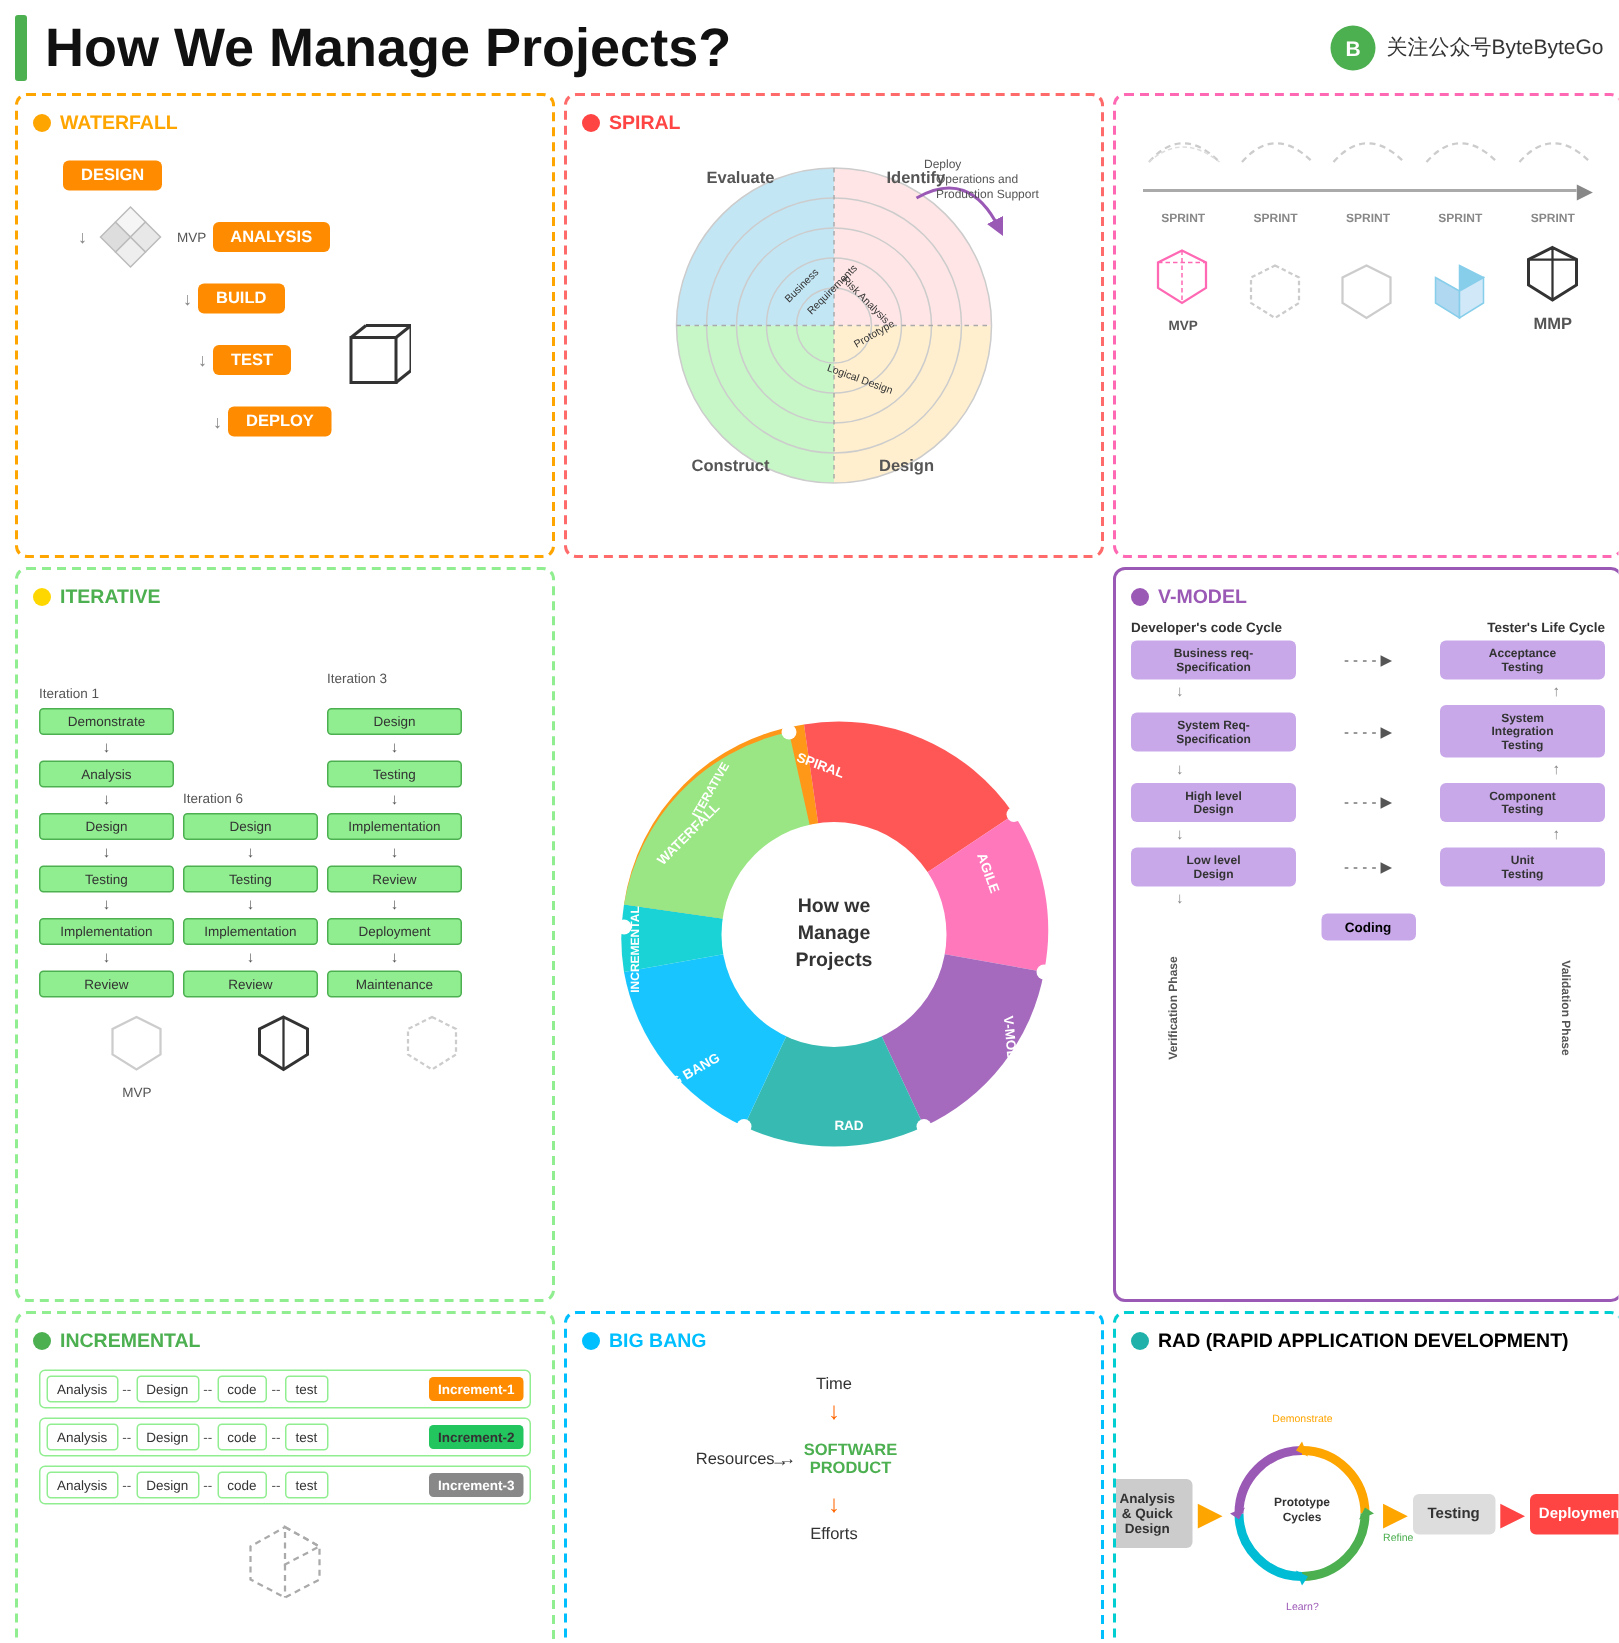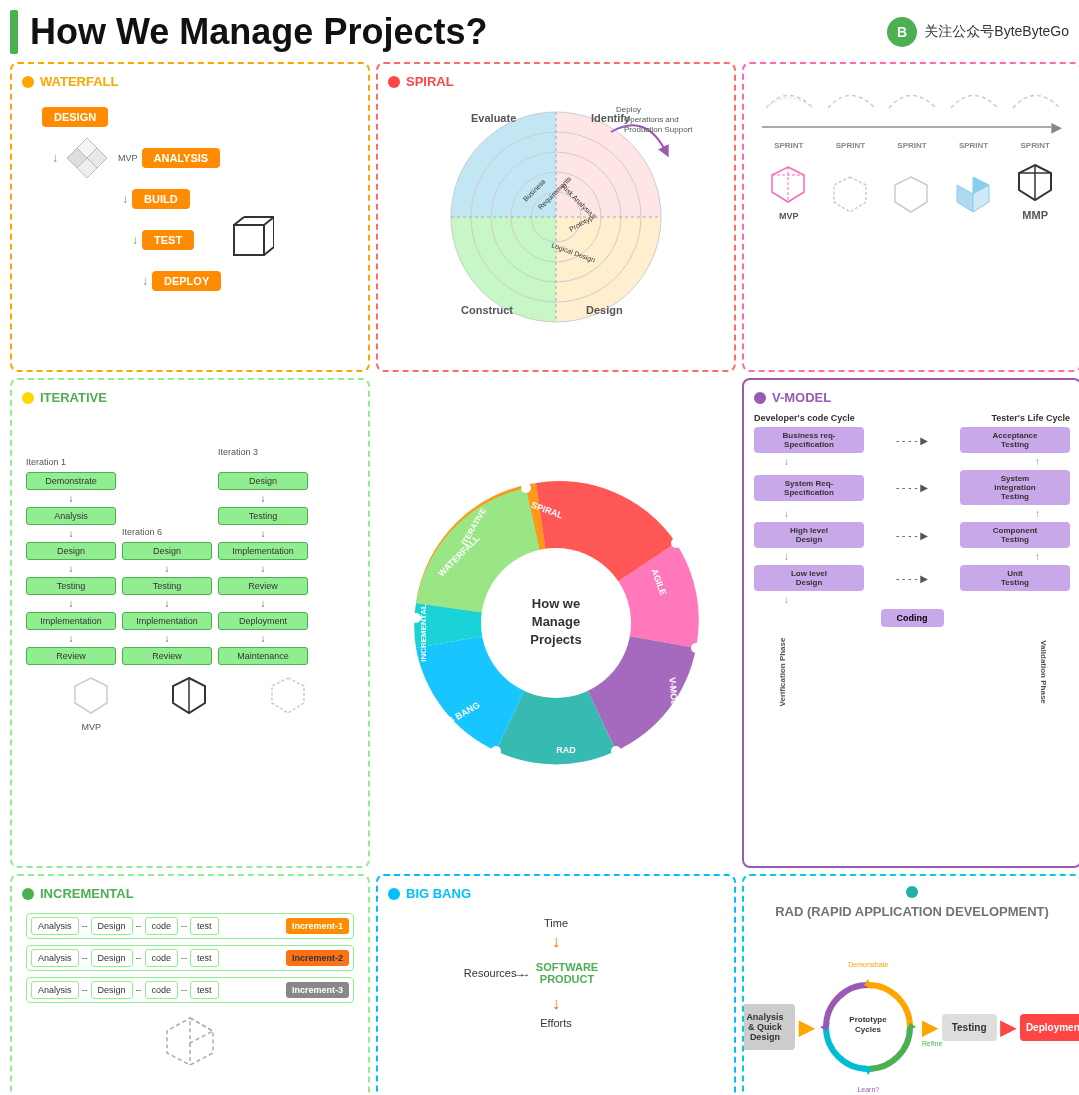--- a/index.html
+++ b/index.html
@@ -154,21 +154,21 @@
     .bigbang-box .box-title { color: #00BFFF; }
     .bigbang-box .dot { background: #00BFFF; }
 
     
     .rad-box {
       border: 2px dashed #00CED1;
       background: #fff;
       grid-column: 3;
       grid-row: 3;
     }
-    .rad-box .box-title { color: #737373; flex-direction: column; }
+    .rad-box .box-title { color: #000000; }
     .rad-box .dot { background: #20B2AA; }
     .wf-step {
       padding: 4px 12px;
       border-radius: 4px;
       color: #fff;
       font-size: 11px;
       font-weight: 700;
       text-align: center;
       display: inline-block;
       width: fit-content;
@@ -711,21 +711,21 @@
         </div>
 
         <div class="incr-row">
           <span class="incr-step">Analysis</span>
           <span class="incr-dash">--</span>
           <span class="incr-step">Design</span>
           <span class="incr-dash">--</span>
           <span class="incr-step">code</span>
           <span class="incr-dash">--</span>
           <span class="incr-step">test</span>
-          <span class="incr-badge" style="background:#f97316; color:#333;text-align:right;">Increment-2</span>
+          <span class="incr-badge" style="background:#22c55e; color:#333;text-align:right;">Increment-2</span>
         </div>
 
         <div class="incr-row">
           <span class="incr-step">Analysis</span>
           <span class="incr-dash">--</span>
           <span class="incr-step">Design</span>
           <span class="incr-dash">--</span>
           <span class="incr-step">code</span>
           <span class="incr-dash">--</span>
           <span class="incr-step">test</span>

